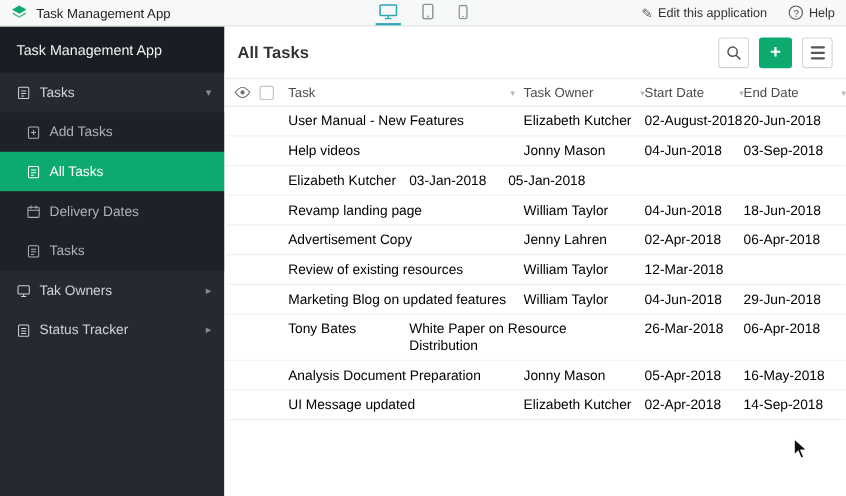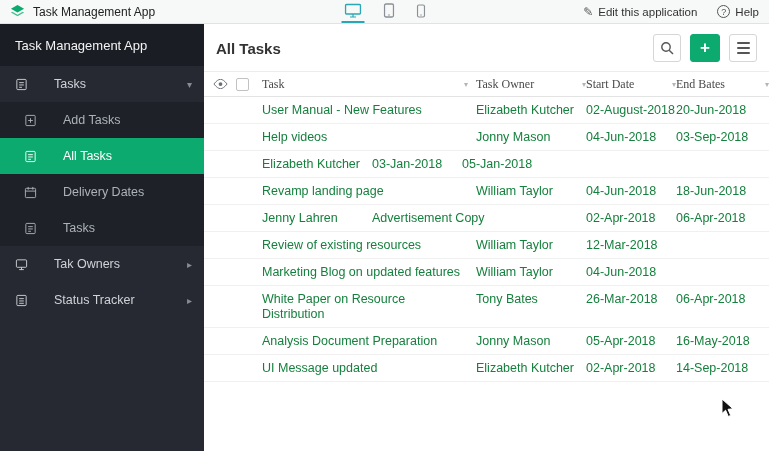--- a/index.html
+++ b/index.html
@@ -36,21 +36,21 @@
   
   .sidebar {
     position: absolute; left: 0; top: 24px; width: 204px; bottom: 0;
     background: #262931; color: #b9bdc3;
   }
   .sb-header {
     height: 42px; background: #1a1d23; color: #f2f3f4; font-size: 13px;
     display: flex; align-items: center; padding-left: 15px;
   }
   .sb-item {
-    height: 36px; display: flex; align-items: center; gap: 26px;
+    height: 36px; display: flex; align-items: center; gap: 8px;
     padding: 0 12px 0 15px; font-size: 12.5px; cursor: pointer; color: #cfd3d8;
   }
   .sb-item .chev { margin-left: auto; font-size: 10px; color: #868b92; }
   .sb-sub { background: #1e2127; padding-left: 24px; color: #adb2b9; }
   .sb-sub.selected { background: #0caa6e; color: #fff; }
   .sb-icon { display: flex; align-items: center; color: inherit; }
 
   
   .main { position: absolute; left: 204px; top: 24px; right: 0; bottom: 0; background: #fff; }
   .main-header { display: flex; align-items: center; padding: 10px 12px 9px 12px; }
@@ -61,25 +61,25 @@
     background: #fff; display: flex; align-items: center; justify-content: center; cursor: pointer;
   }
   .btn-plus { background: #0caa6e; border-color: #0caa6e; color: #fff; font-size: 17px; width: 30px; font-weight: bold; }
   .hamburger { flex-direction: column; }
   .hamburger span { display: block; width: 13px; height: 2px; background: #555; margin: 1.5px 0; border-radius: 1px; }
 
   
   .thead {
     display: flex; align-items: center; height: 26px;
     border-top: 1px solid #ececec; border-bottom: 1px solid #e3e3e3;
-    color: #4a4a4a; font-size: 12px; font-family: Liberation Serif, serif;
+    color: #4a4a4a; font-size: 12px;
   }
   .hcell { display: flex; align-items: center; justify-content: space-between; padding-right: 8px; }
   .sort-arrow { font-size: 8px; color: #b5b5b5; }
-  .trow { display: flex; border-bottom: 1px solid #f0f0f0; font-size: 12.5px; color: #15803d; cursor: pointer; }
+  .trow { display: flex; border-bottom: 1px solid #f0f0f0; font-size: 12.5px; color: #000000; cursor: pointer; }
   .cell { padding: 6px 0 5px 0; line-height: 15px; }
   .c-eye  { width: 32px; display: flex; justify-content: center; align-items: center; }
   .c-check{ width: 26px; display: flex; align-items: center; }
   .c-task { width: 214px; padding-right: 8px; }
   .c-owner{ width: 110px; align-items: flex-end; }
   .c-start{ width: 90px; }
   .c-end  { flex: 1; }
   .checkbox { width: 13px; height: 13px; border: 1px solid #c2c2c2; border-radius: 2px; background: #fff; }
 
   
@@ -244,21 +244,21 @@
     </span>
     <span class="cell c-owner hcell">
       <span>Task Owner</span>
       <span class="sort-arrow">▾</span>
     </span>
     <span class="cell c-start hcell">
       <span>Start Date</span>
       <span class="sort-arrow">▾</span>
     </span>
     <span class="cell c-end hcell">
-      <span>End Bates</span>
+      <span>End Date</span>
       <span class="sort-arrow">▾</span>
     </span>
   </div>
 
   <div>
     <div class="trow">
       <span class="c-eye"></span>
         <span class="c-check"></span>
       <span class="cell c-task">User Manual - New Features</span>
       <span class="cell c-owner">Elizabeth Kutcher</span>
@@ -284,44 +284,45 @@
       <span class="c-eye"></span>
         <span class="c-check"></span>
       <span class="cell c-task">Revamp landing page</span>
       <span class="cell c-owner">William Taylor</span>
       <span class="cell c-start">04-Jun-2018</span>
       <span class="cell c-end">18-Jun-2018</span>
     </div>
     <div class="trow">
       <span class="c-eye"></span>
         <span class="c-check"></span>
+      <span class="cell c-task">Advertisement Copy</span>
       <span class="cell c-owner">Jenny Lahren</span>
-      <span class="cell c-task">Advertisement Copy</span>
       <span class="cell c-start">02-Apr-2018</span>
       <span class="cell c-end">06-Apr-2018</span>
     </div>
     <div class="trow">
       <span class="c-eye"></span>
         <span class="c-check"></span>
       <span class="cell c-task">Review of existing resources</span>
       <span class="cell c-owner">William Taylor</span>
       <span class="cell c-start">12-Mar-2018</span>
     </div>
     <div class="trow">
       <span class="c-eye"></span>
         <span class="c-check"></span>
       <span class="cell c-task">Marketing Blog on updated features</span>
       <span class="cell c-owner">William Taylor</span>
       <span class="cell c-start">04-Jun-2018</span>
-    </div>
-    <div class="trow">
-      <span class="c-eye"></span>
-        <span class="c-check"></span>
+      <span class="cell c-end">29-Jun-2018</span>
+    </div>
+    <div class="trow">
+      <span class="c-eye"></span>
+        <span class="c-check"></span>
+      <span class="cell c-owner">Tony Bates</span>
       <span class="cell c-task">White Paper on Resource Distribution</span>
-      <span class="cell c-owner">Tony Bates</span>
       <span class="cell c-start">26-Mar-2018</span>
       <span class="cell c-end">06-Apr-2018</span>
     </div>
     <div class="trow">
       <span class="c-eye"></span>
         <span class="c-check"></span>
       <span class="cell c-task">Analysis Document Preparation</span>
       <span class="cell c-owner">Jonny Mason</span>
       <span class="cell c-start">05-Apr-2018</span>
       <span class="cell c-end">16-May-2018</span>

